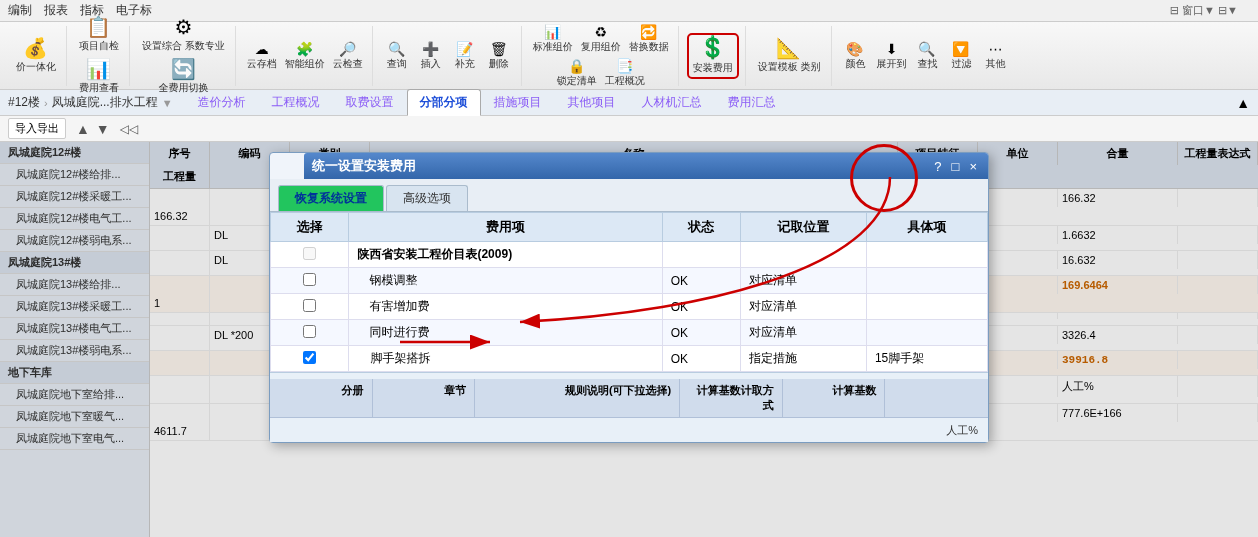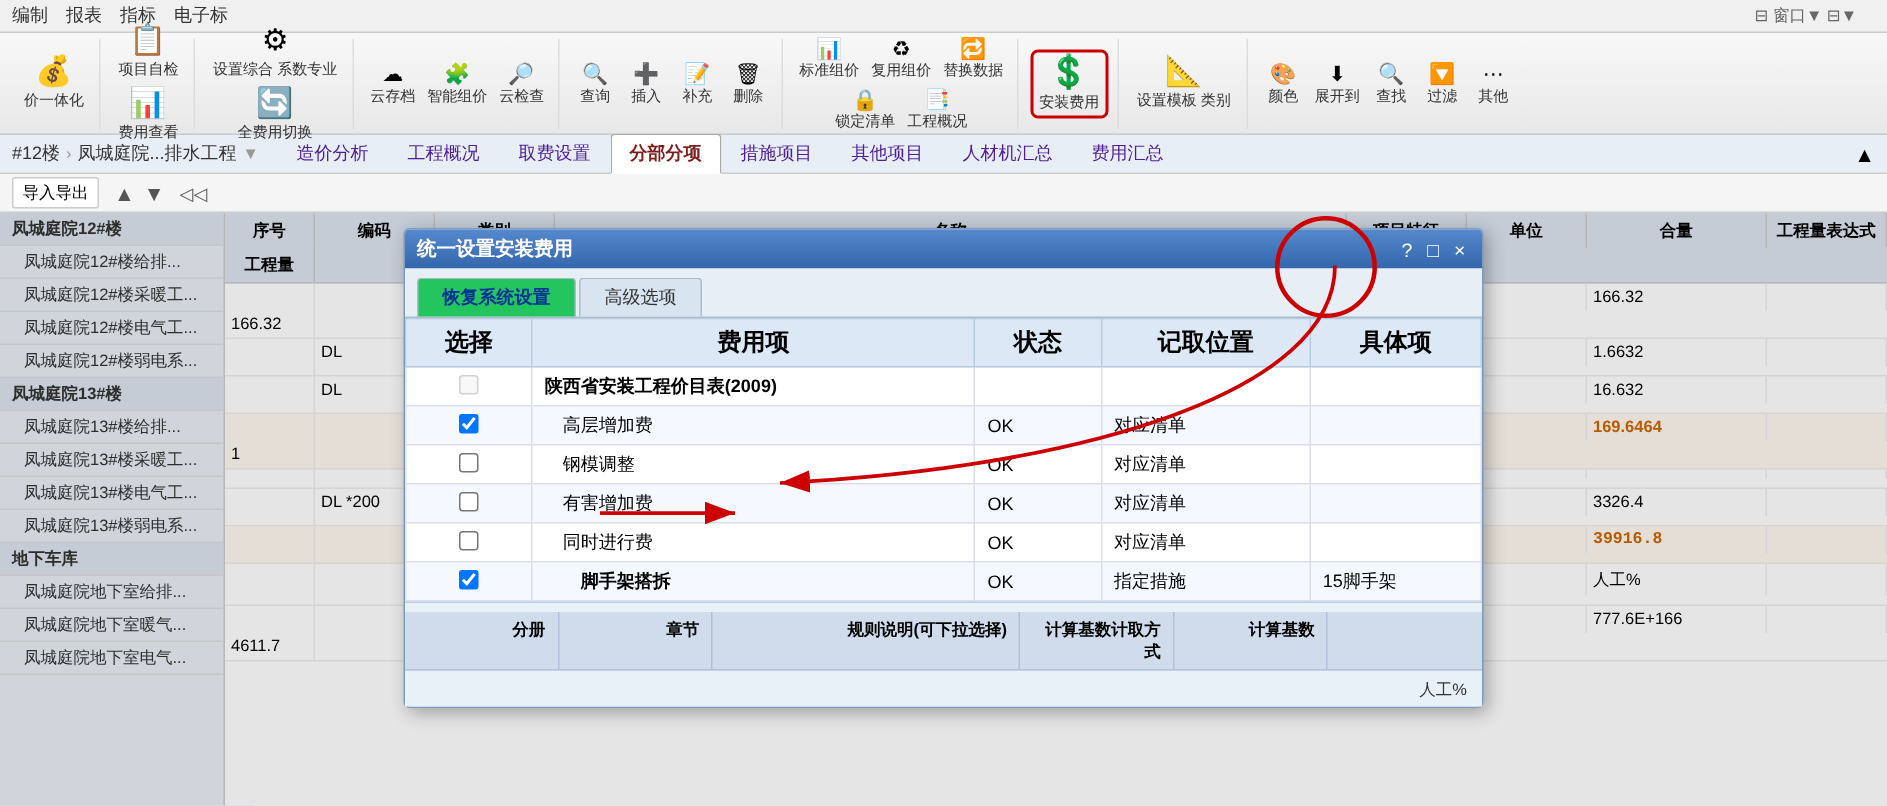--- a/index.html
+++ b/index.html
@@ -95,29 +95,29 @@
       align-items: center;
       gap: 0;
       margin-left: 8px;
     }
     .tab {
       padding: 4px 12px;
       font-size: 12px;
       cursor: pointer;
       border: 1px solid transparent;
       border-radius: 3px 3px 0 0;
-      color: #4c1d95;
+      color: #8b5cf6;
       background: transparent;
     }
     .tab.active {
       background: #fff;
       border-color: #aaa;
       border-bottom-color: #fff;
       font-weight: bold;
-      color: #7f1d1d;
+      color: #1d4ed8;
     }
 
     
     .toolbar2 {
       background: #f5f5f5;
       border-bottom: 1px solid #ccc;
       padding: 2px 8px;
       display: flex;
       align-items: center;
       height: 26px;
@@ -214,20 +214,21 @@
       margin-top: 10px;
     }
     .modal-title-bar {
       background: linear-gradient(to bottom, #5588cc, #3366aa);
       color: #fff;
       padding: 4px 8px;
       display: flex;
       align-items: center;
       justify-content: space-between;
       border-radius: 3px 3px 0 0;
+      margin-left: 34px;
     }
     .modal-title-bar .title { font-size: 13px; font-weight: bold; }
     .modal-title-controls { display: flex; gap: 4px; }
     .modal-title-controls span {
       cursor: pointer;
       font-size: 13px;
       padding: 0 3px;
     }
     .modal-tabs {
       display: flex;
@@ -257,21 +258,21 @@
     }
     
     .modal-table {
       width: 100%;
       border-collapse: collapse;
     }
     .modal-table th {
       background: #dce8f5;
       padding: 5px 8px;
       border: 1px solid #b8cce0;
-      font-size: 16px;
+      font-size: 13px;
       text-align: center;
     }
     .modal-table td {
       padding: 4px 8px;
       border: 1px solid #dde;
       font-size: 12px;
     }
     .modal-table tr:nth-child(even) td { background: #f5f8ff; }
     .checkbox-cell { text-align: center; }
     input[type=checkbox] { cursor: pointer; }
@@ -630,29 +631,20 @@
             <tr>
               <td class="checkbox-cell">
                 <input type="checkbox" disabled="" style="">
               </td>
               <td style="font-weight:bold;">陕西省安装工程价目表(2009)</td>
               <td></td>
               <td></td>
               <td></td>
             </tr>
 
-            <tr>
-              <td class="checkbox-cell">
-                <input type="checkbox" checked="" style="">
-              </td>
-              <td style="padding-left:20px;">高层增加费</td>
-              <td>OK</td>
-              <td>对应清单</td>
-              <td></td>
-            </tr>
 
             <tr>
               <td class="checkbox-cell">
                 <input type="checkbox" style="">
               </td>
               <td style="padding-left:20px;">钢模调整</td>
               <td>OK</td>
               <td>对应清单</td>
               <td></td>
             </tr>
@@ -675,21 +667,21 @@
               <td style="padding-left:20px;">同时进行费</td>
               <td>OK</td>
               <td>对应清单</td>
               <td></td>
             </tr>
 
             <tr>
               <td class="checkbox-cell">
                 <input type="checkbox" checked="" style="">
               </td>
-              <td style="padding-left:32px;font-weight:bold;">脚手架搭拆</td>
+              <td style="padding-left:21px;">脚手架搭拆</td>
               <td>OK</td>
               <td>指定措施</td>
               <td>15脚手架</td>
             </tr>
           </tbody>
         </table>
       </div>
 
       <div class="modal-bottom">
         <div class="modal-bottom-header">

